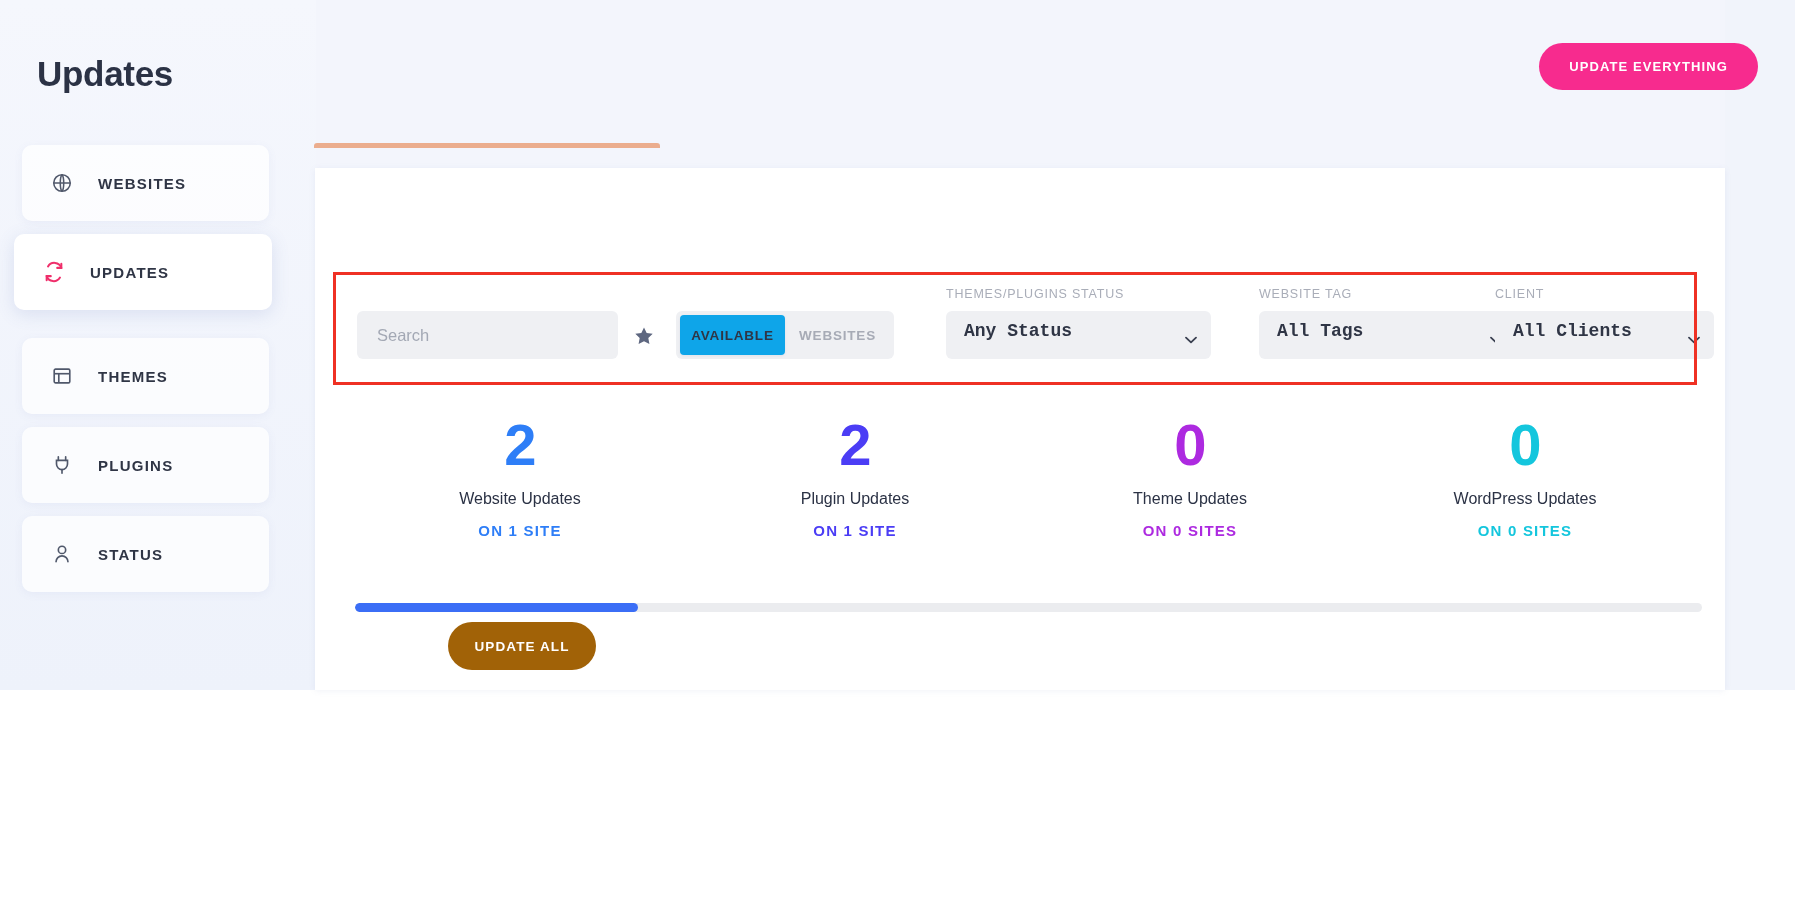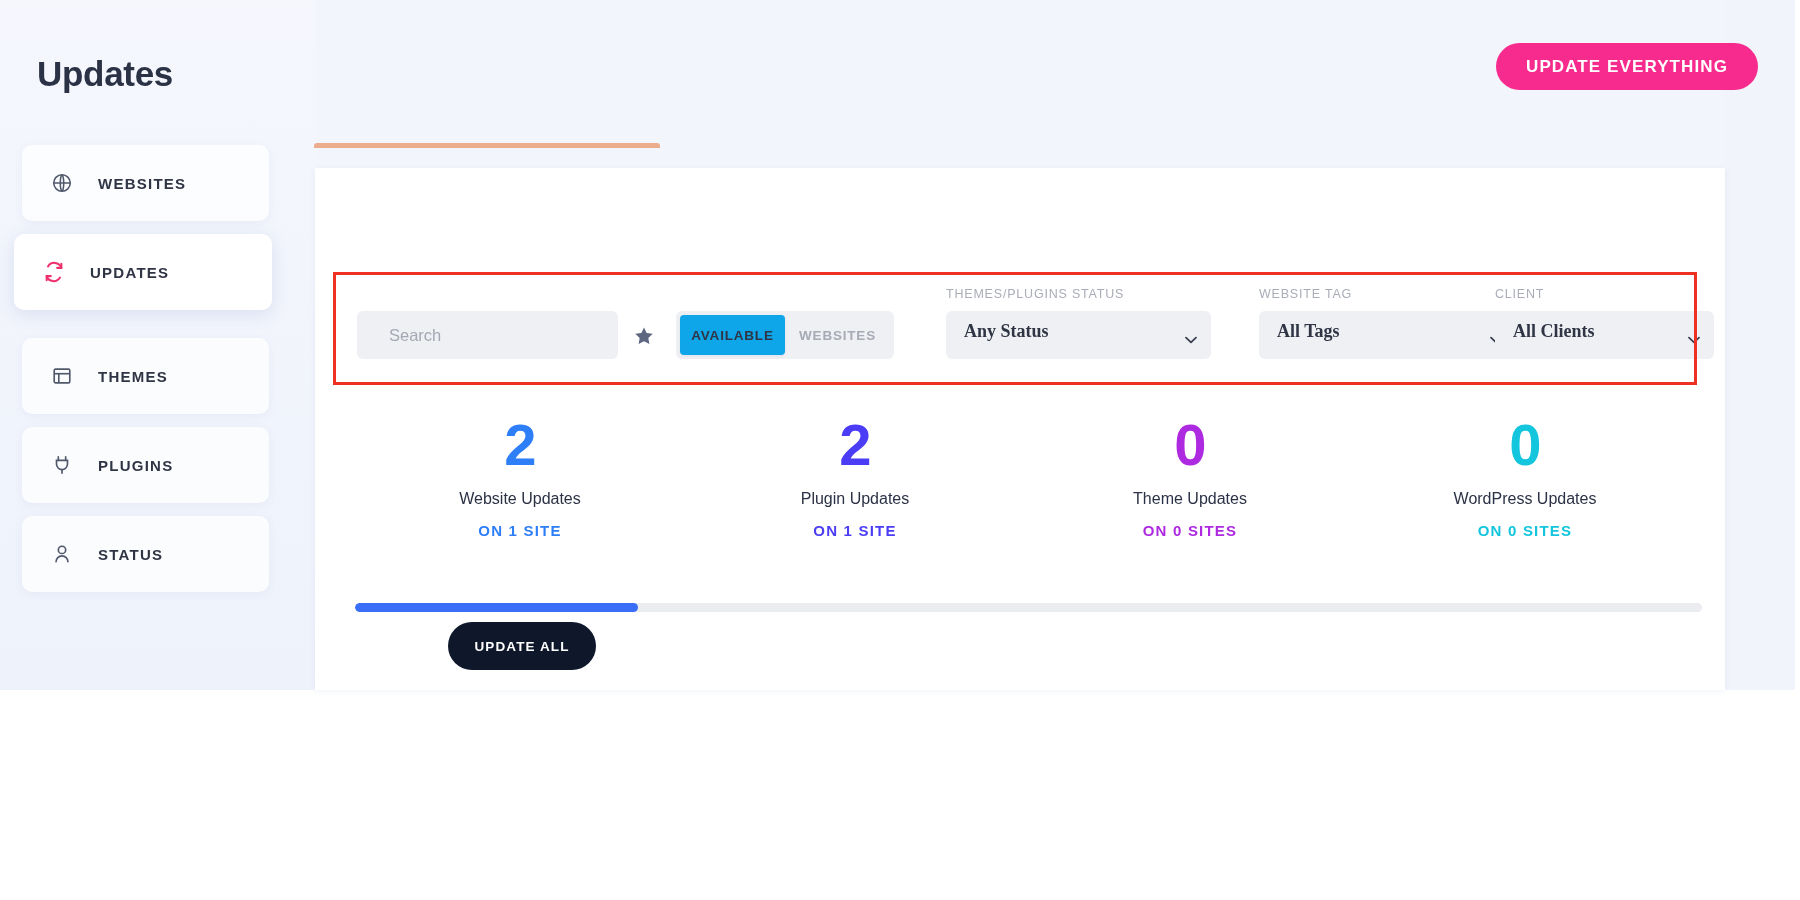--- a/index.html
+++ b/index.html
@@ -116,21 +116,21 @@
     position: absolute;
     right: 42px;
     top: 43px;
     height: 47px;
     padding: 0 30px;
     border: none;
     border-radius: 24px;
     background: #f72b8e;
     color: #ffffff;
     font-family: "Liberation Sans", sans-serif;
-    font-size: 17px;
+    font-size: 13px;
     font-weight: bold;
     letter-spacing: 1.1px;
     cursor: pointer;
     display: flex;
     align-items: center;
     justify-content: center;
   }
 
   
   .filter-highlight {
@@ -171,21 +171,21 @@
     height: 48px;
     background: #eff0f3;
     border-radius: 6px;
   }
   .search-input {
     width: 100%;
     height: 100%;
     border: none;
     outline: none;
     background: transparent;
-    padding: 0 32px;
+    padding: 0 20px;
     font-family: "Liberation Sans", sans-serif;
     font-size: 16.5px;
     color: #5b6070;
   }
   .search-input::placeholder { color: #a3a8b4; }
 
   .star-btn {
     position: absolute;
     left: 297px;
     top: 50px;
@@ -236,21 +236,21 @@
     background: #eff0f3;
     border-radius: 6px;
   }
   .select-wrap select {
     width: 100%;
     height: 100%;
     border: none;
     outline: none;
     background: transparent;
     padding: 0 34px 8px 18px;
-    font-family: Liberation Serif, serif;
+    font-family: Liberation Mono, monospace;
     font-size: 18px;
     font-weight: bold;
     color: #2f3545;
     -webkit-appearance: none;
     appearance: none;
     cursor: pointer;
   }
   .chev {
     position: absolute;
     right: 14px;
@@ -472,15 +472,15 @@
   <div class="stat" style="left:1375px;">
     <div class="stat-num" style="color: rgb(20, 198, 221);">0</div>
     <div class="stat-title">WordPress Updates</div>
     <div class="stat-sub" style="color: rgb(20, 198, 221);">ON 0 SITES</div>
   </div>
 
   <div class="progress-track">
     <div class="progress-fill" style="width: 21%; background: rgb(59, 110, 246);"></div>
   </div>
 
-  <button class="btn-update-all" style="background: #0f172a;">UPDATE ALL</button>
+  <button class="btn-update-all" style="background: #a16207;">UPDATE ALL</button>
 
 </div>
 
 </body></html>

